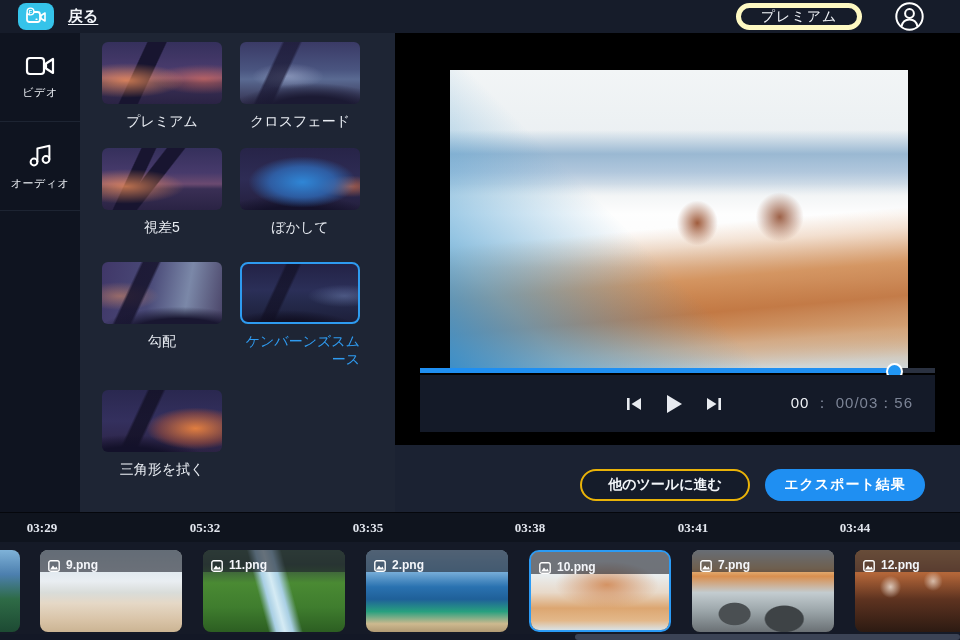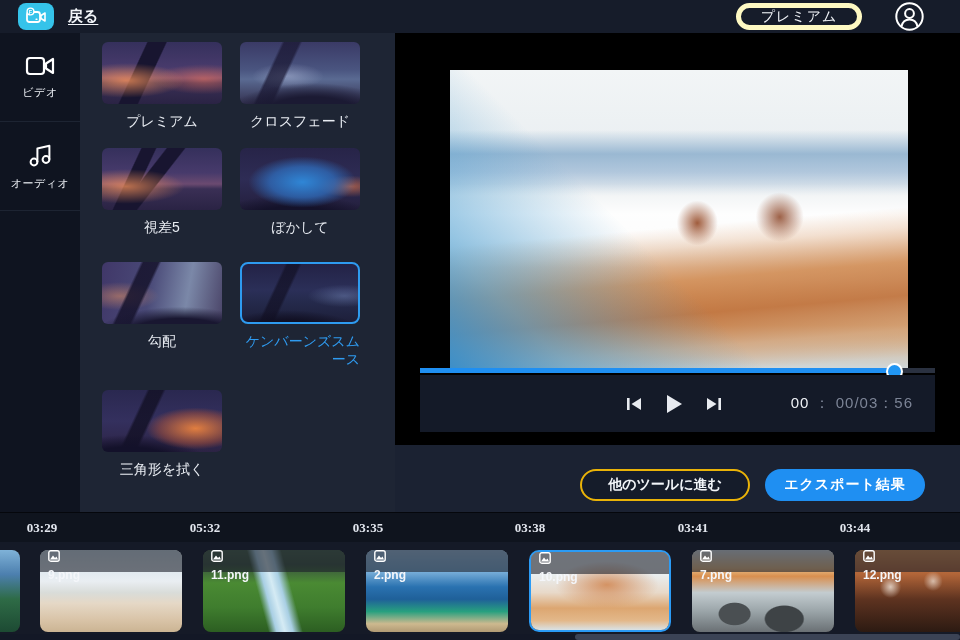--- a/index.html
+++ b/index.html
@@ -98,21 +98,21 @@
                background:#1f8ff2;color:#fff;font-size:14px;font-weight:bold;letter-spacing:1px;cursor:pointer;}
   
   .ruler{position:absolute;left:0;top:512px;width:960px;height:30px;background:#0f141e;border-top:1px solid #05070c;cursor:pointer;font-family:Liberation Serif, serif;}
   .tick{position:absolute;top:7px;transform:translateX(-50%);font-size:13px;font-weight:bold;color:#e2e6ee;}
   
   .filmstrip{position:absolute;left:0;top:542px;width:960px;height:92px;background:#151a27;overflow:hidden;}
   .clip{position:absolute;top:8px;height:82px;width:142px;border-radius:8px;overflow:hidden;
         box-sizing:border-box;cursor:pointer;background:#222;}
   .clip.selected{border:2px solid #2b9bf5;border-radius:10px;}
   .clip-label{position:absolute;left:0;top:0;right:0;height:22px;background:rgba(28,32,42,.6);
-              display:flex;align-items:flex-start;gap:6px;padding-left:8px;z-index:2;flex-direction:column;}
+              display:flex;align-items:flex-end;gap:6px;padding-left:8px;z-index:2;}
   .clip-name{font-size:12px;font-weight:bold;color:#f4f6fa;}
   .clip-img{position:absolute;inset:0;}
   .img-partial{background:linear-gradient(180deg,#7fb2d8 0%,#4c7fae 30%,#2e6b46 60%,#1d4a33 100%);}
   .img-f0{background:linear-gradient(180deg,#cfdfe9 0%,#e9eef2 38%,#d9dcd9 52%,#e5d8c6 65%,#d9c4a8 85%,#cbb493 100%);}
   .img-f1{background:
     linear-gradient(75deg, transparent 40%, #a9cfe4 45%, #d5ebf4 50%, #a9cfe4 55%, transparent 61%),
     linear-gradient(180deg,#44604a 0%,#3a5340 18%,#4a8a33 40%,#3f7d2e 70%,#2c5e22 100%);}
   .img-f2{background:linear-gradient(180deg,#9fc4e4 0%,#7fb3dc 25%,#2a72b0 45%,#1f6099 60%,#27a07f 75%,#cdb98f 90%,#b09a74 100%);}
   .img-f3{background:
     radial-gradient(50% 40% at 55% 42%, rgba(205,120,60,.75), transparent 75%),

